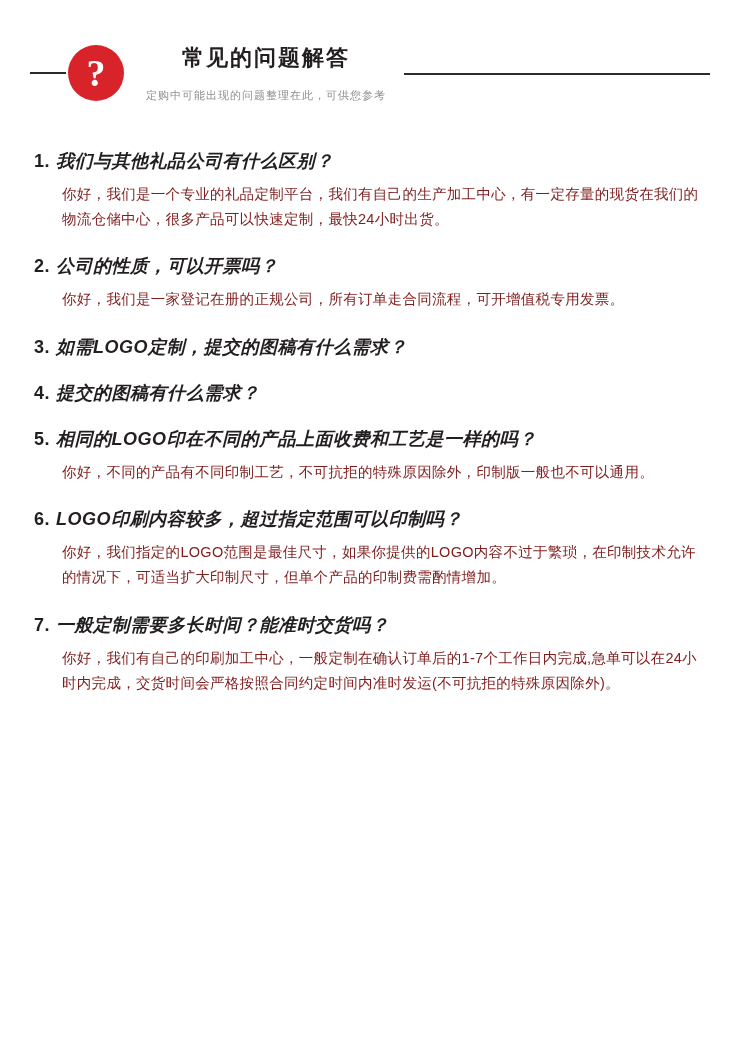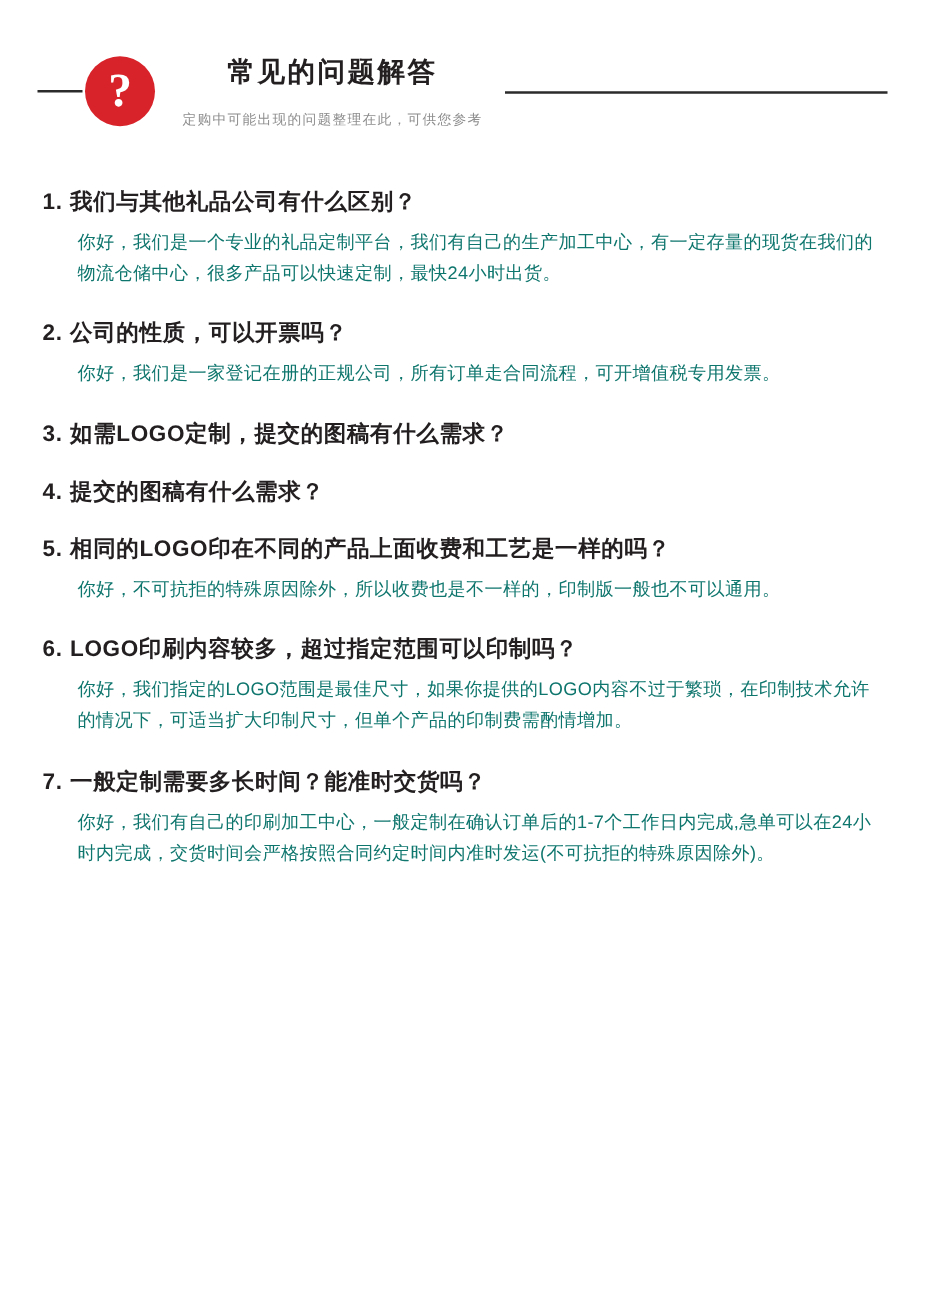--- a/index.html
+++ b/index.html
@@ -93,26 +93,27 @@
     color: #231f20;
     letter-spacing: 0.5px;
   }
   .q-num {
     flex: 0 0 auto;
     margin-right: 6px;
     font-family: "Liberation Sans", sans-serif;
   }
   .q-text {
     flex: 1 1 auto;
+    font-style: italic;
   }
   .a-text {
     margin: 9px 0 0 28px;
     font-size: 14.5px;
     line-height: 1.75;
-    color: #0f766e;
+    color: #7f1d1d;
     letter-spacing: 0.3px;
     max-width: 640px;
   }
 </style>
 </head>
 <body>
 
 <div class="page">
 
   <div class="header">
@@ -157,21 +158,21 @@
         <span class="q-num">4.</span>
         <span class="q-text">提交的图稿有什么需求？</span>
       </div>
     </div>
 
     <div class="faq-item">
       <div class="q-line">
         <span class="q-num">5.</span>
         <span class="q-text">相同的LOGO印在不同的产品上面收费和工艺是一样的吗？</span>
       </div>
-      <div class="a-text">你好，不可抗拒的特殊原因除外，所以收费也是不一样的，印制版一般也不可以通用。</div>
+      <div class="a-text">你好，不同的产品有不同印制工艺，不可抗拒的特殊原因除外，印制版一般也不可以通用。</div>
     </div>
 
     <div class="faq-item">
       <div class="q-line">
         <span class="q-num">6.</span>
         <span class="q-text">LOGO印刷内容较多，超过指定范围可以印制吗？</span>
       </div>
       <div class="a-text">你好，我们指定的LOGO范围是最佳尺寸，如果你提供的LOGO内容不过于繁琐，在印制技术允许的情况下，可适当扩大印制尺寸，但单个产品的印制费需酌情增加。</div>
     </div>
 

